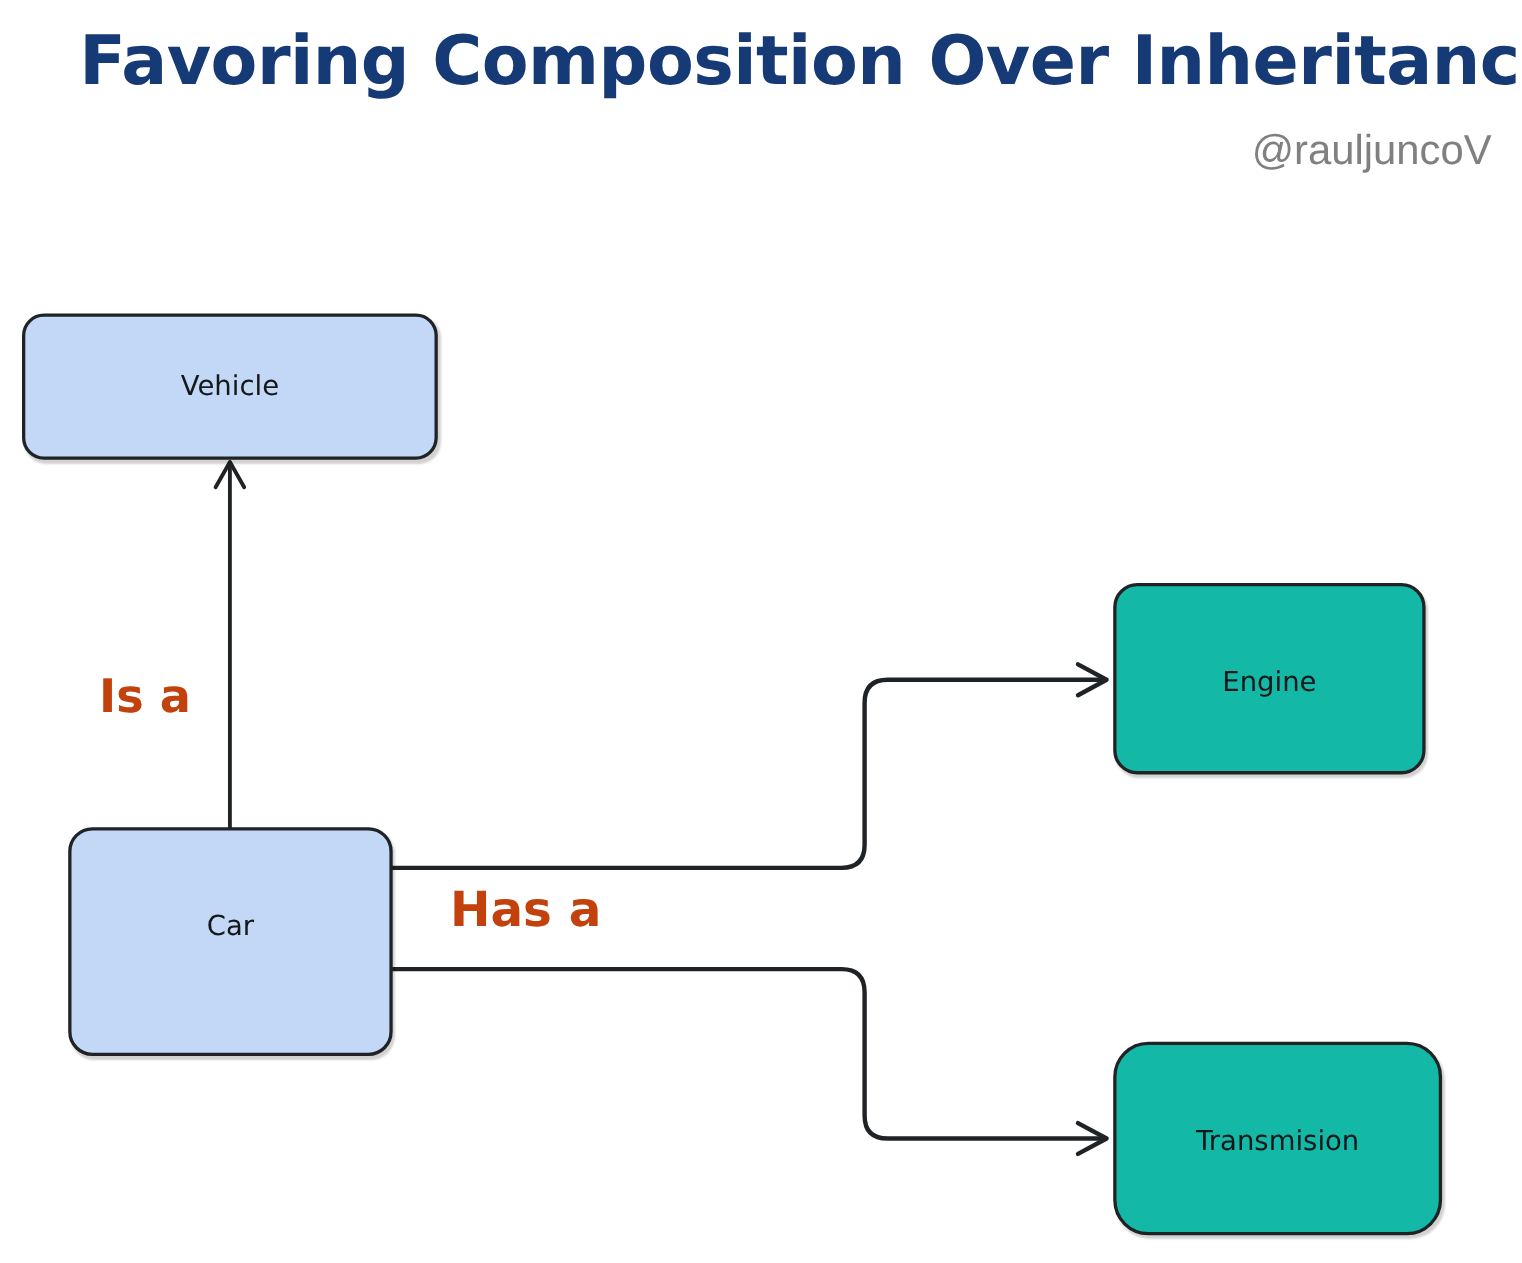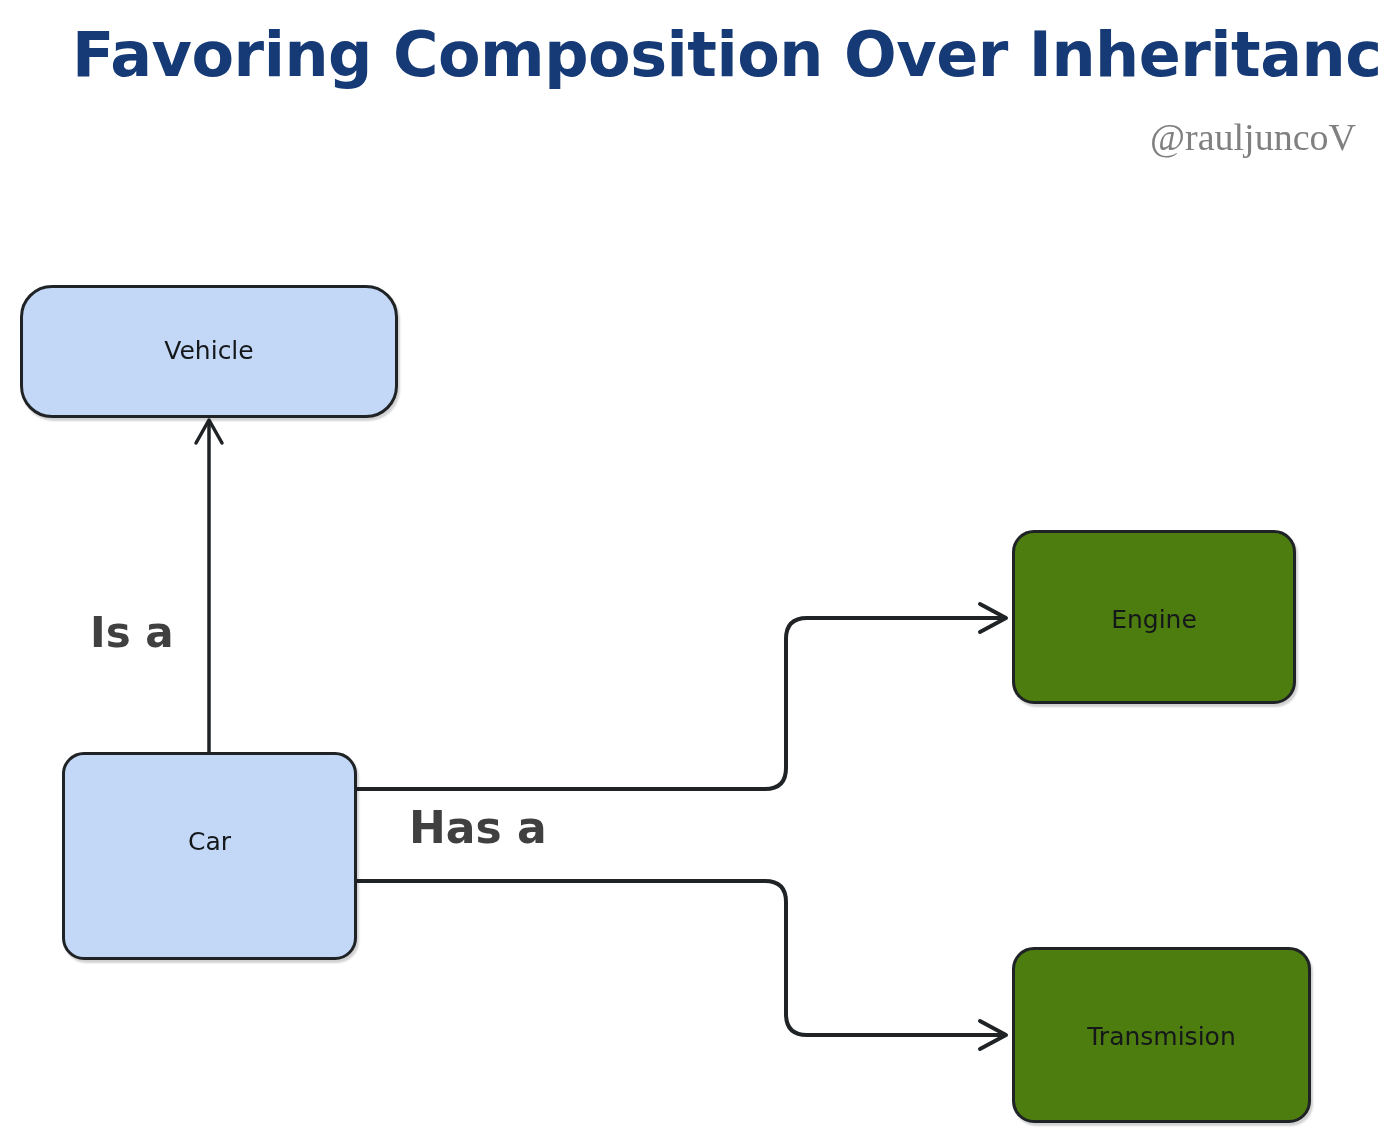--- a/index.html
+++ b/index.html
@@ -28,21 +28,21 @@
     font-weight: 700;
     letter-spacing: -0.5px;
     color: #163a75;
     white-space: nowrap;
     line-height: 1.0;
   }
   .handle {
     position: absolute;
     right: 28px;
     top: 118px;
-    font-family: Liberation Serif, serif;
+    font-family: Liberation Sans, sans-serif;
     font-size: 38px;
     font-weight: 400;
     color: #808080;
     white-space: nowrap;
     line-height: 1.0;
   }
 
   
   .node {
     position: absolute;
@@ -57,56 +57,56 @@
     left: 0;
     right: 0;
     text-align: center;
     font-family: "DejaVu Sans", sans-serif;
     font-size: 25px;
     font-weight: 400;
     color: #15181a;
     white-space: nowrap;
   }
   .node.blue  { background: #c3d8f7; }
-  .node.green { background: #4d7c0f; }
+  .node.green { background: #14b8a6; }
 
   #node-vehicle {
     left: 20px; top: 285px;
     width: 378px; height: 133px;
-    border-radius: 32px;
+    border-radius: 20px;
   }
   #node-vehicle .node-label { top: 48px; }
 
   #node-car {
     left: 62px; top: 752px;
     width: 295px; height: 208px;
     border-radius: 22px;
   }
   #node-car .node-label { top: 72px; }
 
   #node-engine {
     left: 1012px; top: 530px;
     width: 284px; height: 174px;
     border-radius: 22px;
   }
   #node-engine .node-label { top: 72px; }
 
   #node-transmision {
     left: 1012px; top: 947px;
     width: 299px; height: 176px;
-    border-radius: 22px;
+    border-radius: 32px;
   }
   #node-transmision .node-label { top: 72px; }
 
   
   .edge-label {
     position: absolute;
     font-family: "DejaVu Sans", sans-serif;
     font-weight: 700;
-    color: #404040;
+    color: #c2410c;
     white-space: nowrap;
     line-height: 1.0;
   }
   #label-is-a  { left: 90px;  top: 612px; font-size: 42px; }
   #label-has-a { left: 409px; top: 806px; font-size: 44px; }
 
   
   #edges {
     position: absolute;
     left: 0; top: 0;

